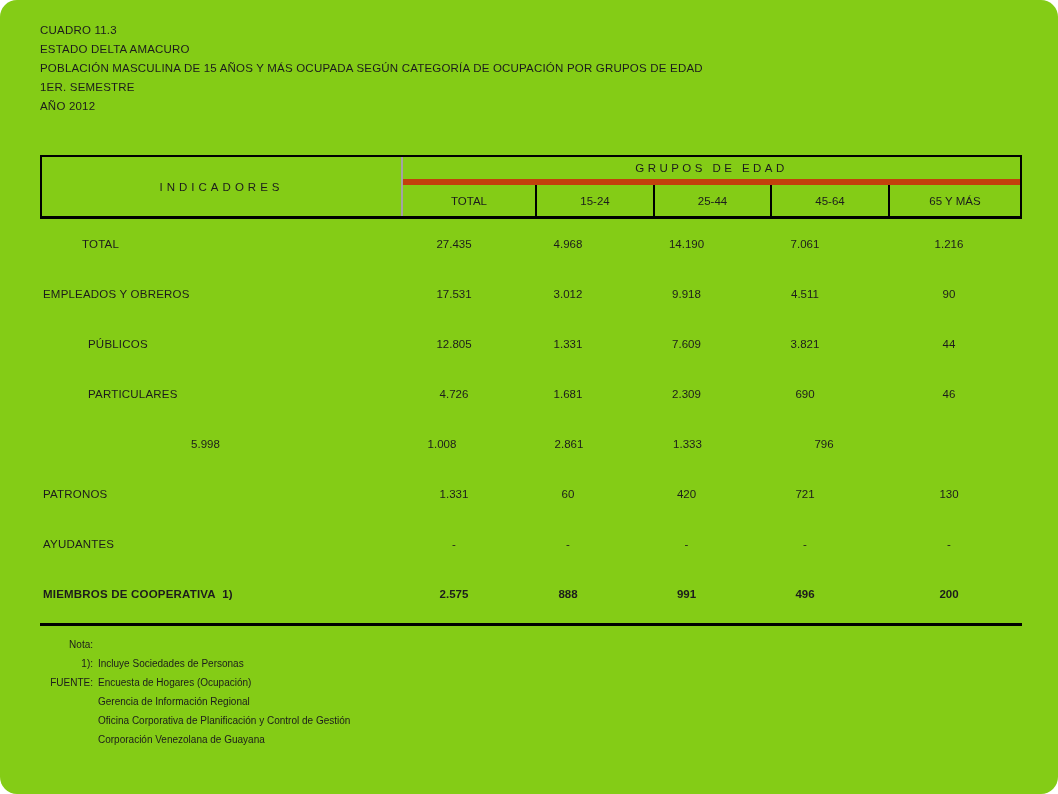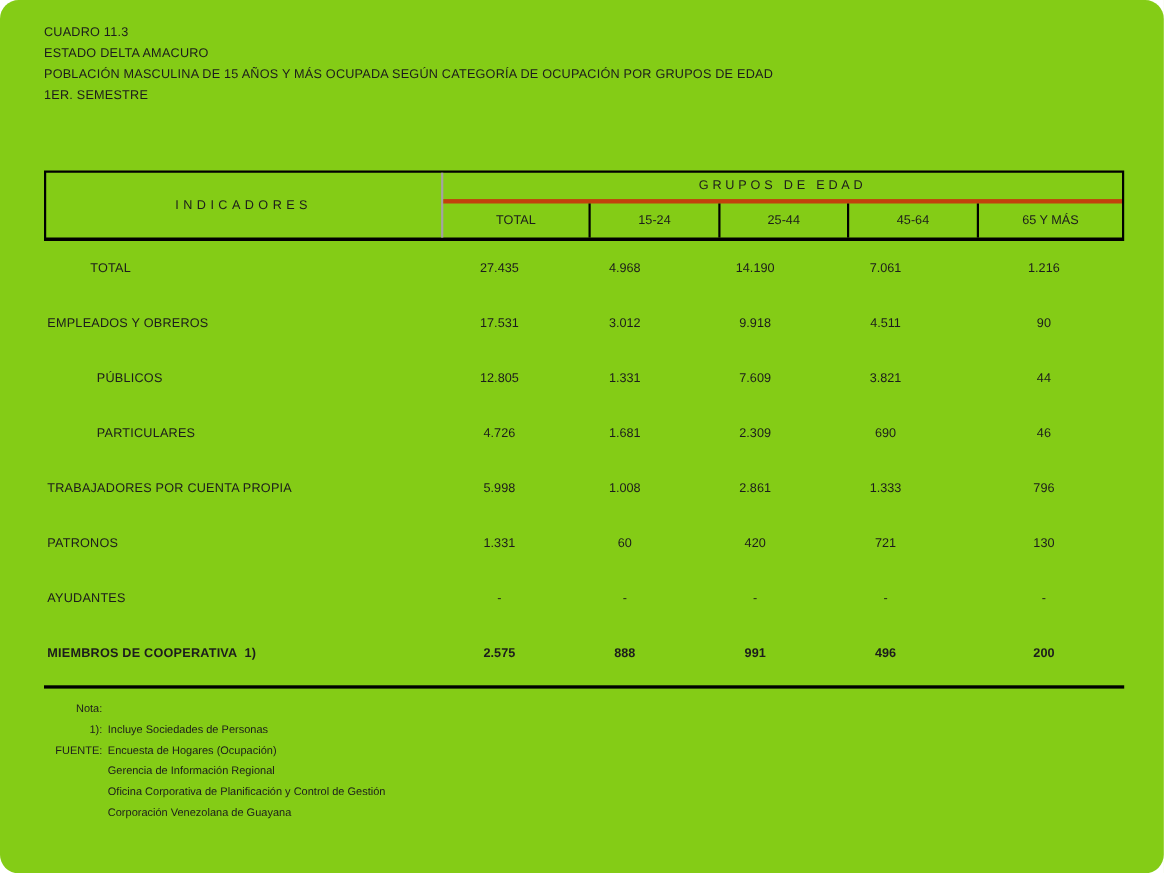--- a/index.html
+++ b/index.html
@@ -36,21 +36,21 @@
   }
   .th-indicadores {
     grid-row: 1 / 3; grid-column: 1;
     display: flex; align-items: center; justify-content: center;
     border-right: 2px solid #a3a3a3;
     letter-spacing: 0.35em;
   }
   .th-grupos {
     grid-row: 1; grid-column: 2 / 7;
     display: flex; align-items: center; justify-content: center;
-    border-bottom: 4px solid #c2410c;
+    border-bottom: 6px solid #c2410c;
     letter-spacing: 0.3em;
   }
   .th-col {
     grid-row: 2;
     display: flex; align-items: center; justify-content: center;
     border-right: 2px solid #000;
   }
   .th-col.last { border-right: none; }
 
   .tbody {
@@ -86,20 +86,21 @@
 </head>
 <body>
 
 <div class="page">
 
   <div class="doc-header">
     <div>CUADRO 11.3</div>
     <div>ESTADO DELTA AMACURO</div>
     <div>POBLACIÓN MASCULINA DE 15 AÑOS Y MÁS OCUPADA SEGÚN CATEGORÍA DE OCUPACIÓN POR GRUPOS DE EDAD</div>
     <div>1ER. SEMESTRE</div>
+    <div>AÑO 2012</div>
   </div>
 
   <div class="table-wrap">
 
     <div class="thead">
       <div class="th-indicadores">INDICADORES</div>
       <div class="th-grupos">GRUPOS DE EDAD</div>
       <div class="th-col">TOTAL</div>
       <div class="th-col">15-24</div>
       <div class="th-col">25-44</div>
@@ -139,21 +140,20 @@
       <div class="trow">
         <div class="row-label ind-2">PARTICULARES</div>
         <div class="cell c-total">4.726</div>
         <div class="cell c-1524">1.681</div>
         <div class="cell c-2544">2.309</div>
         <div class="cell c-4564">690</div>
         <div class="cell c-65">46</div>
       </div>
 
       <div class="trow">
-        <div class="row-label ind-0">TRABAJADORES POR CUENTA PROPIA</div>
         <div class="cell c-total">5.998</div>
         <div class="cell c-1524">1.008</div>
         <div class="cell c-2544">2.861</div>
         <div class="cell c-4564">1.333</div>
         <div class="cell c-65">796</div>
       </div>
 
       <div class="trow">
         <div class="row-label ind-0">PATRONOS</div>
         <div class="cell c-total">1.331</div>

